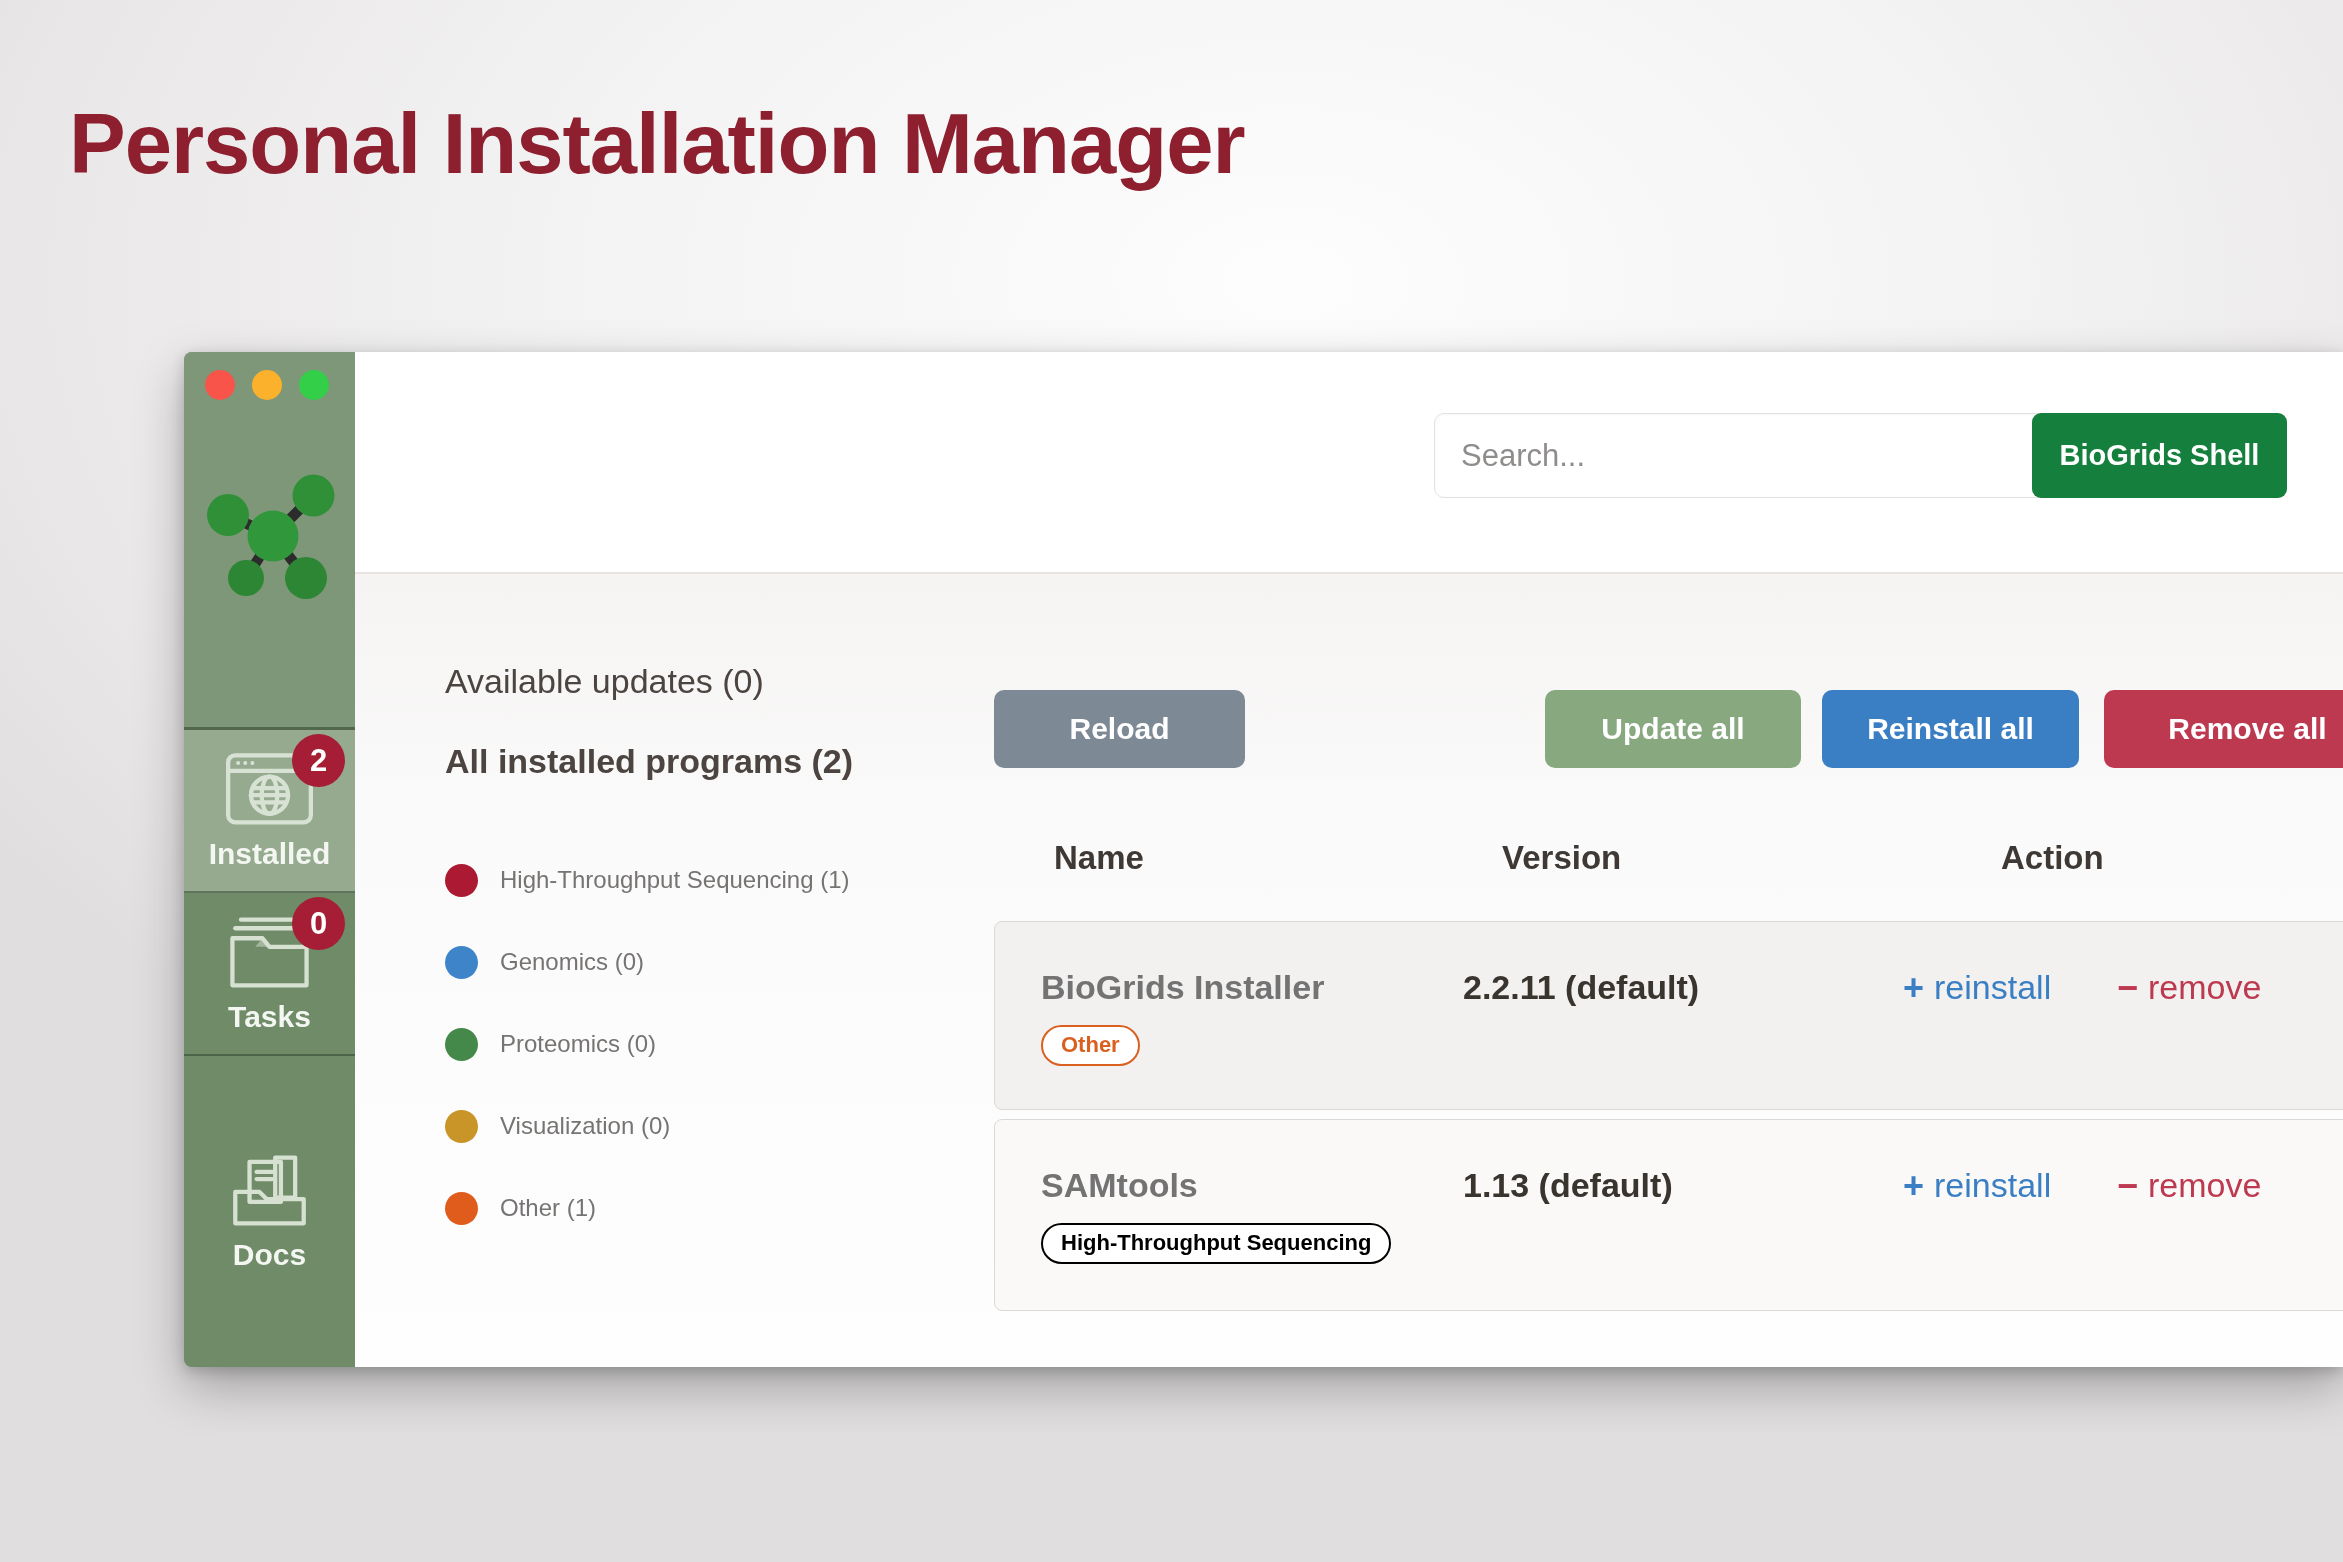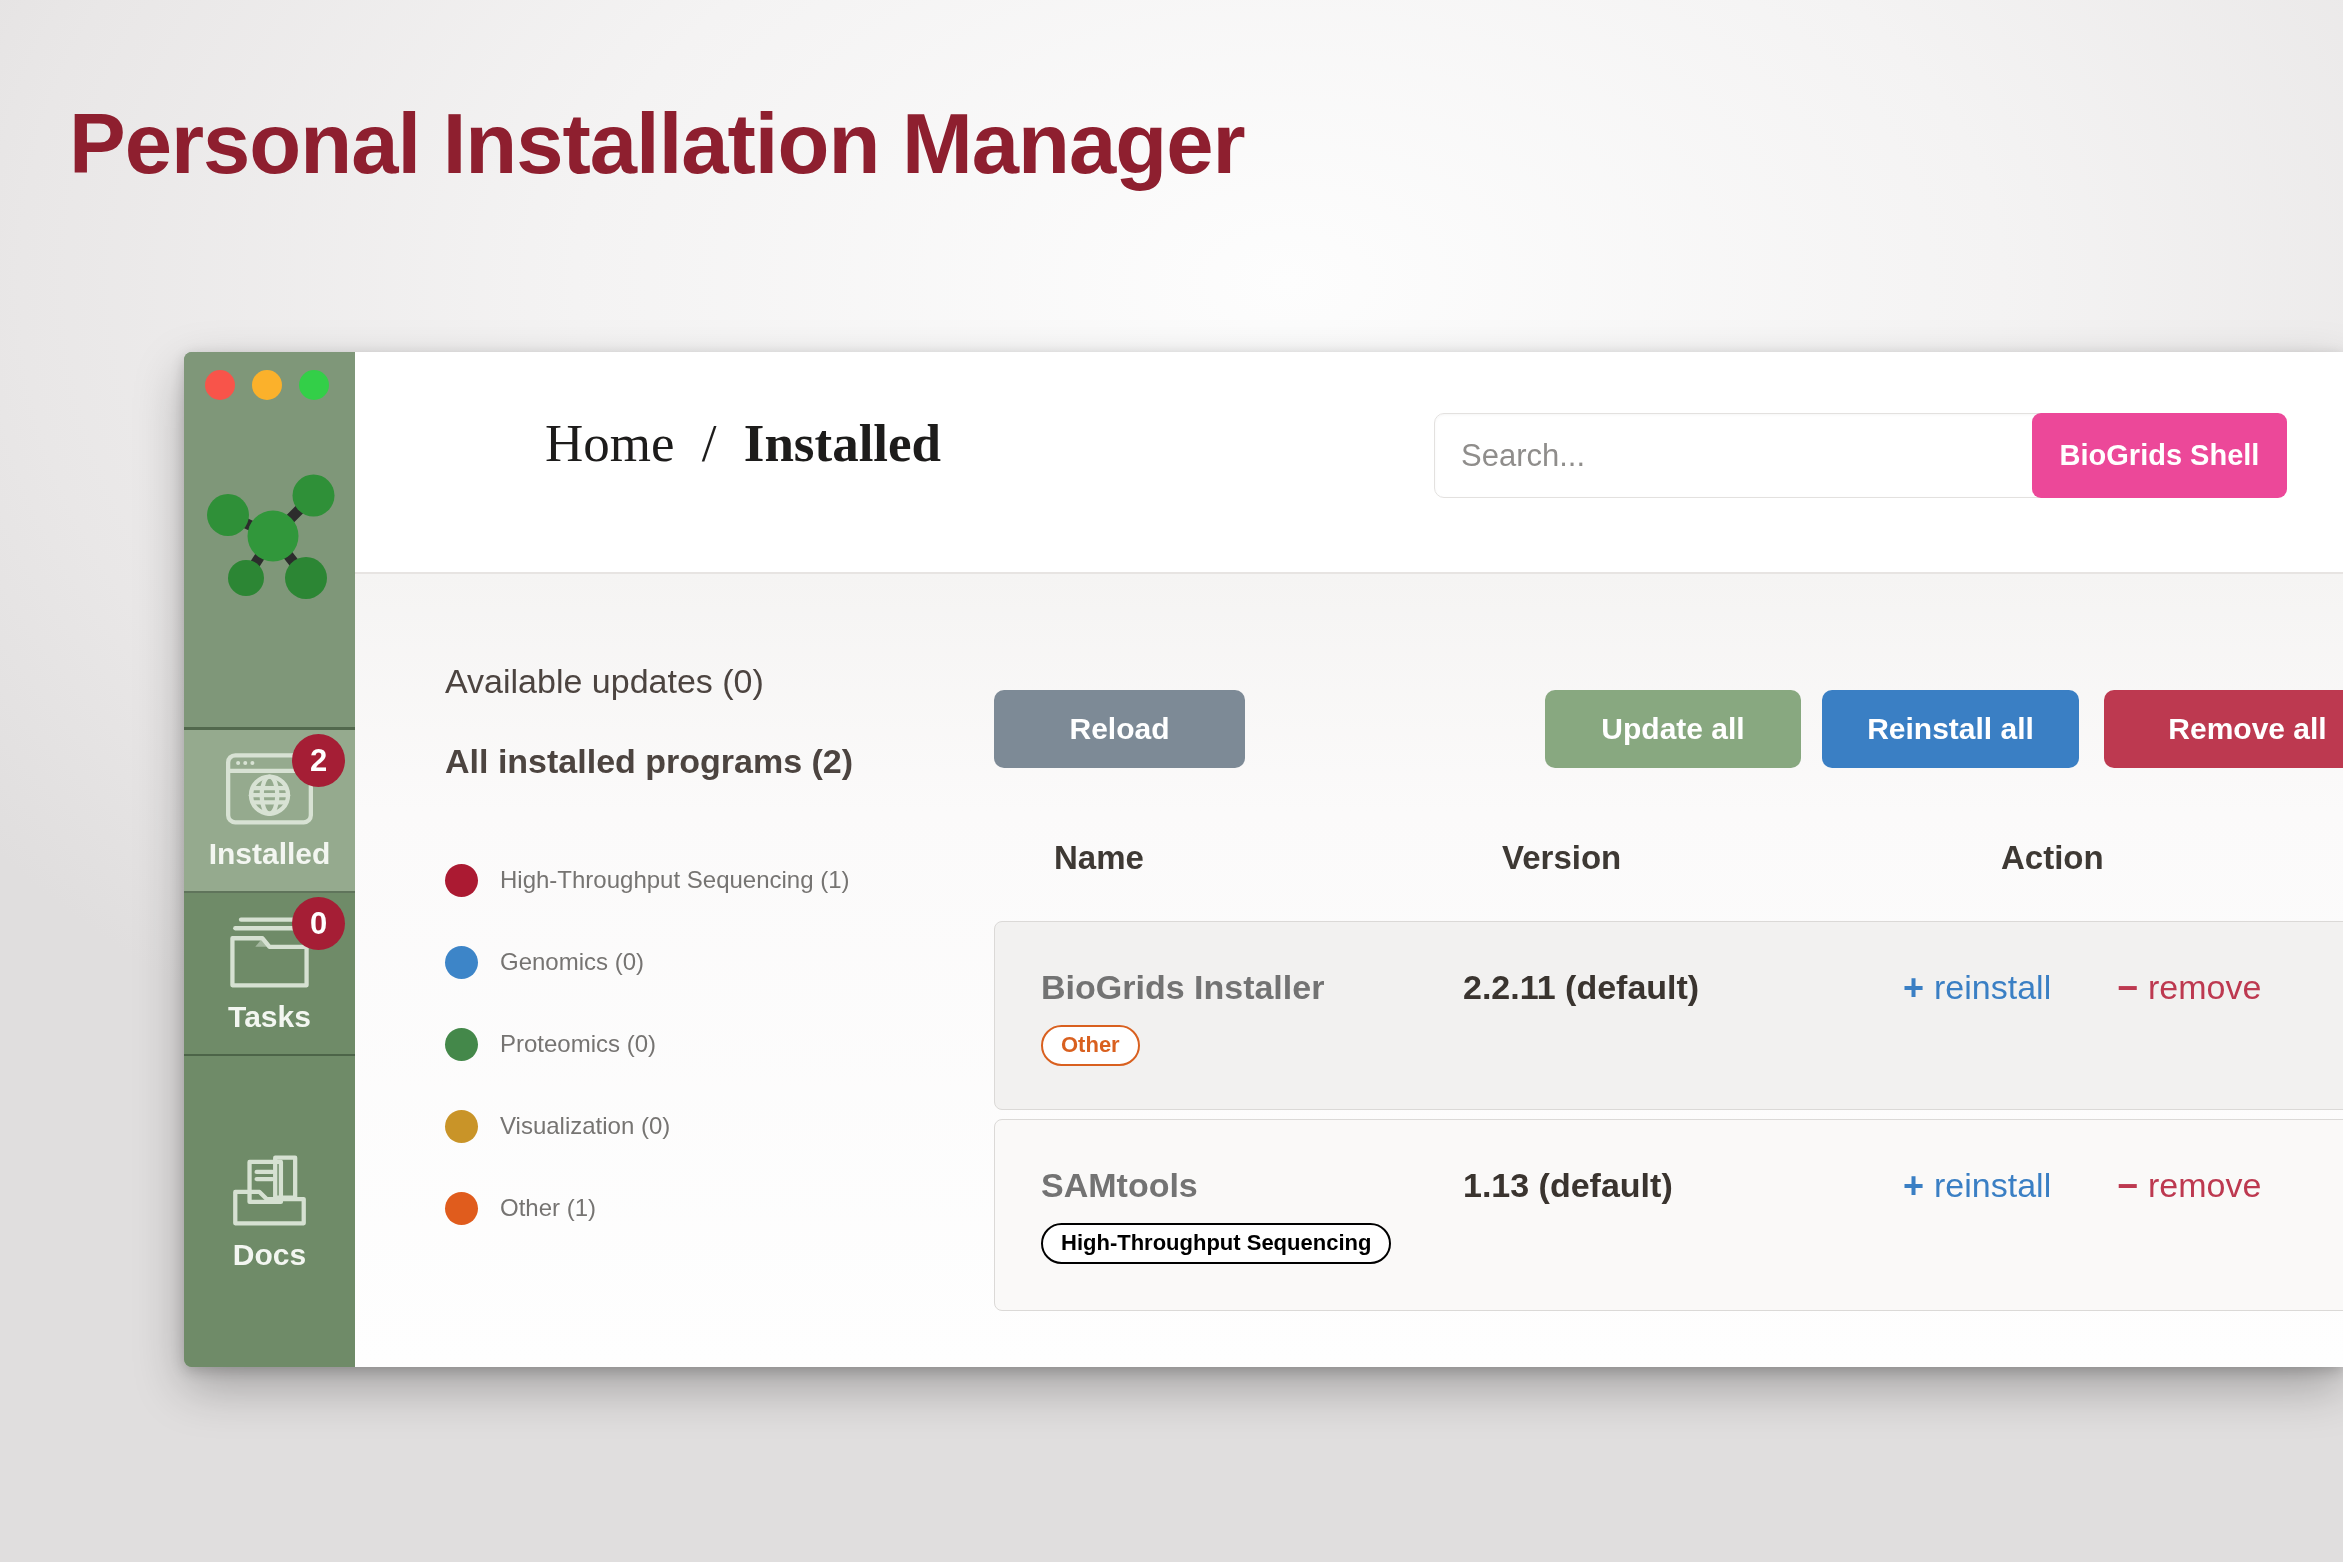--- a/index.html
+++ b/index.html
@@ -176,33 +176,28 @@
             <path d="M8 50 V28 h17 l5 5 h26 v17 z"></path>
           </svg>
         </div>
         <span class="nav-label">Docs</span>
       </div>
     </aside>
 
     <main class="main">
 
       <div class="hdr">
-        <div class="crumb">
-          <span class="crumb-home">Home</span>
-          <span class="crumb-sep">/</span>
-          <span class="crumb-cur">Installed</span>
-        </div>
         <div class="search">
           <input type="text" placeholder="Search..." style="">
           <svg class="sicon" viewBox="0 0 32 32">
             <circle cx="13" cy="13" r="9"></circle>
             <line x1="20" y1="20" x2="28" y2="28"></line>
           </svg>
         </div>
-        <button class="shell-btn" style="background: #ec4899;">BioGrids Shell</button>
+        <button class="shell-btn" style="background: #15803d;">BioGrids Shell</button>
       </div>
 
       <div class="content">
 
         <div class="leftcol">
           <p class="sumline">Available updates (0)</p>
           <p class="sumline bold">All installed programs (2)</p>
           <ul class="cats">
             <li class="cat">
               <span class="cat-dot" style="background: rgb(171, 26, 50);"></span>

